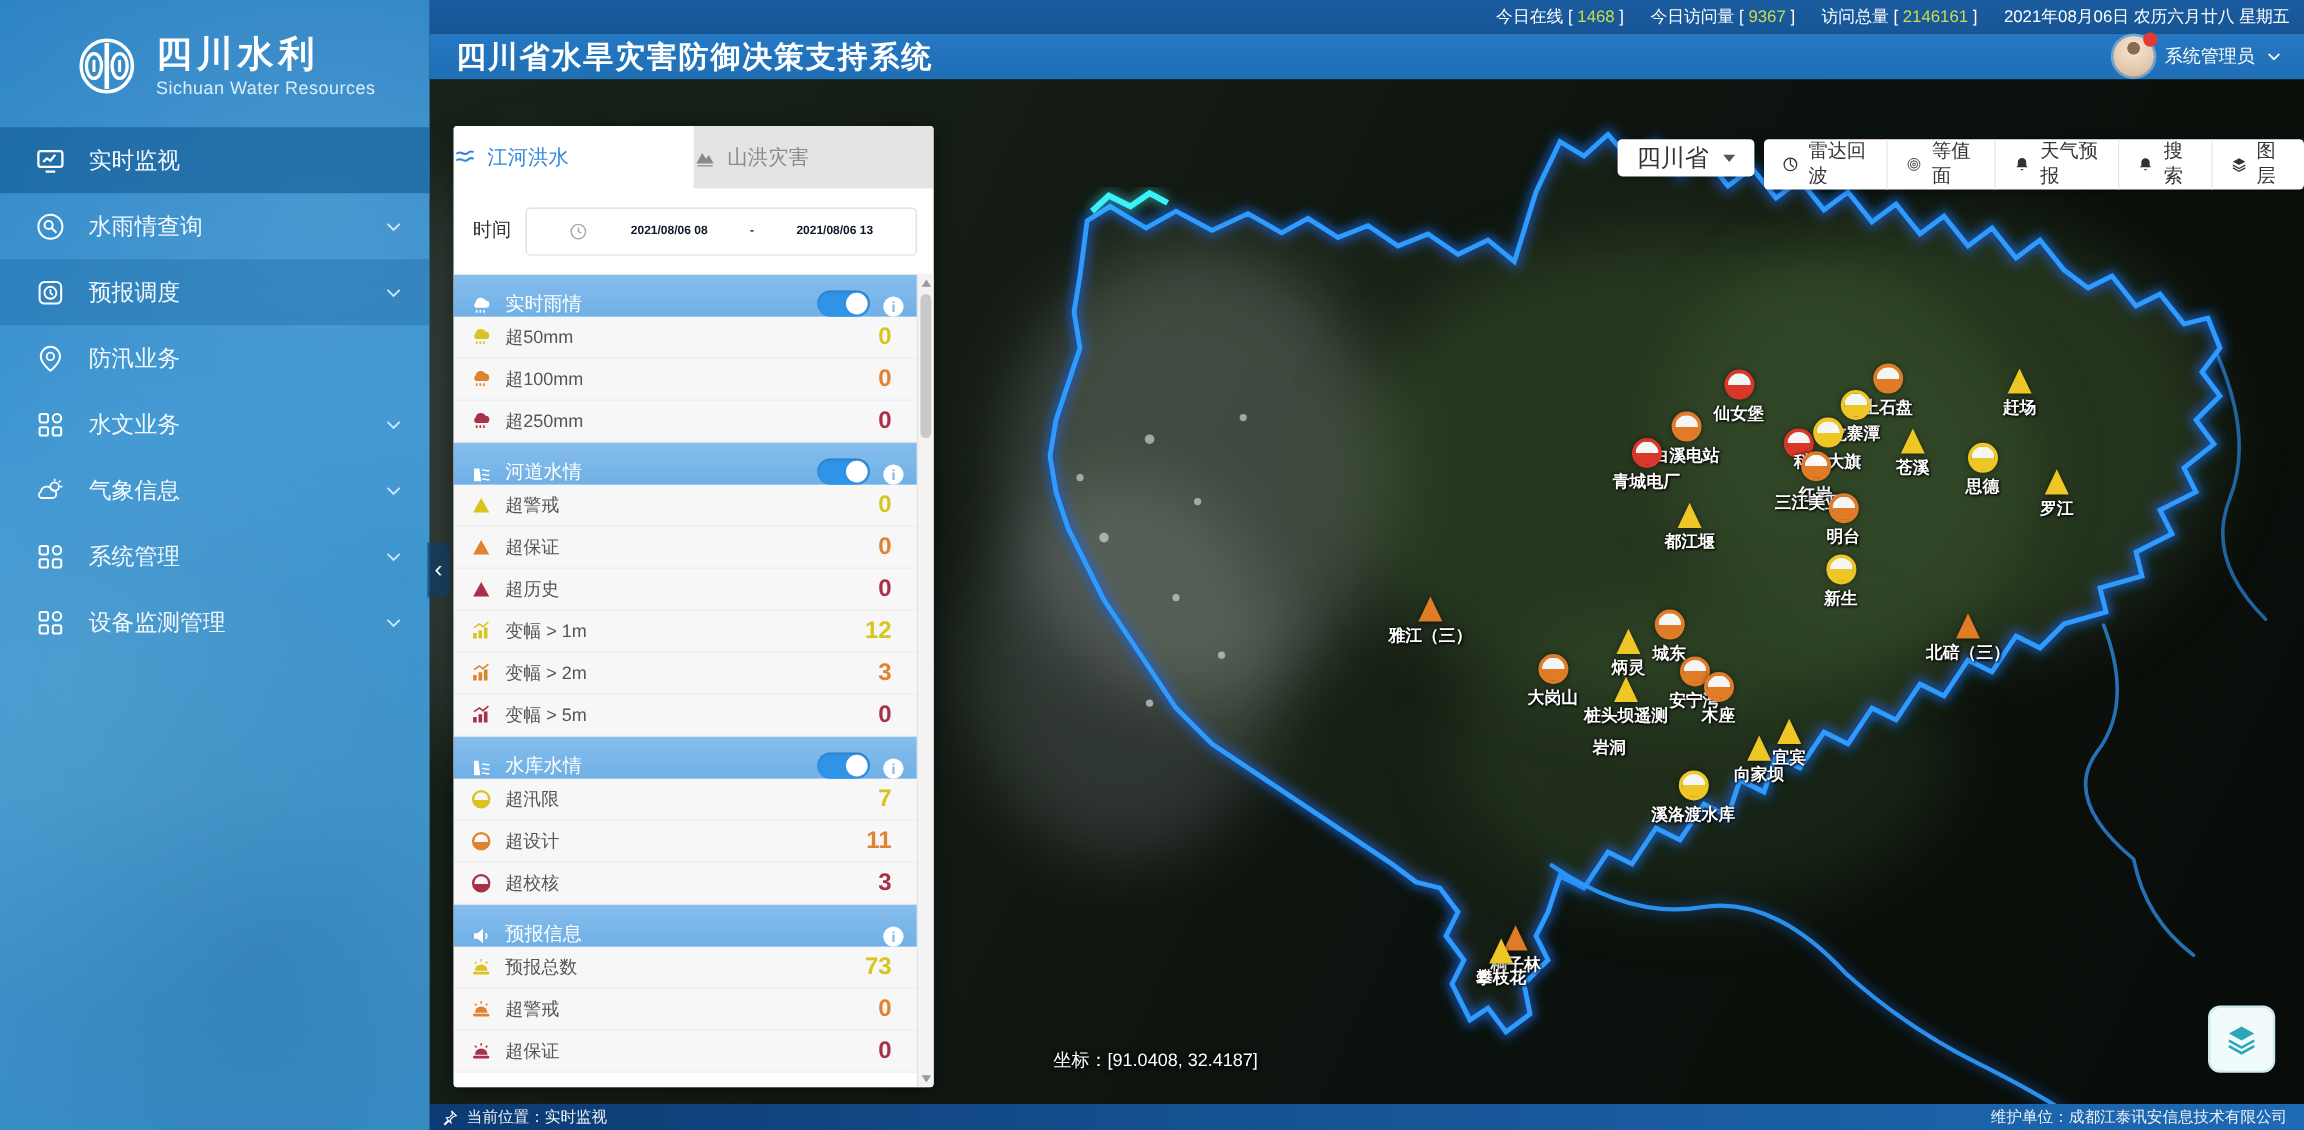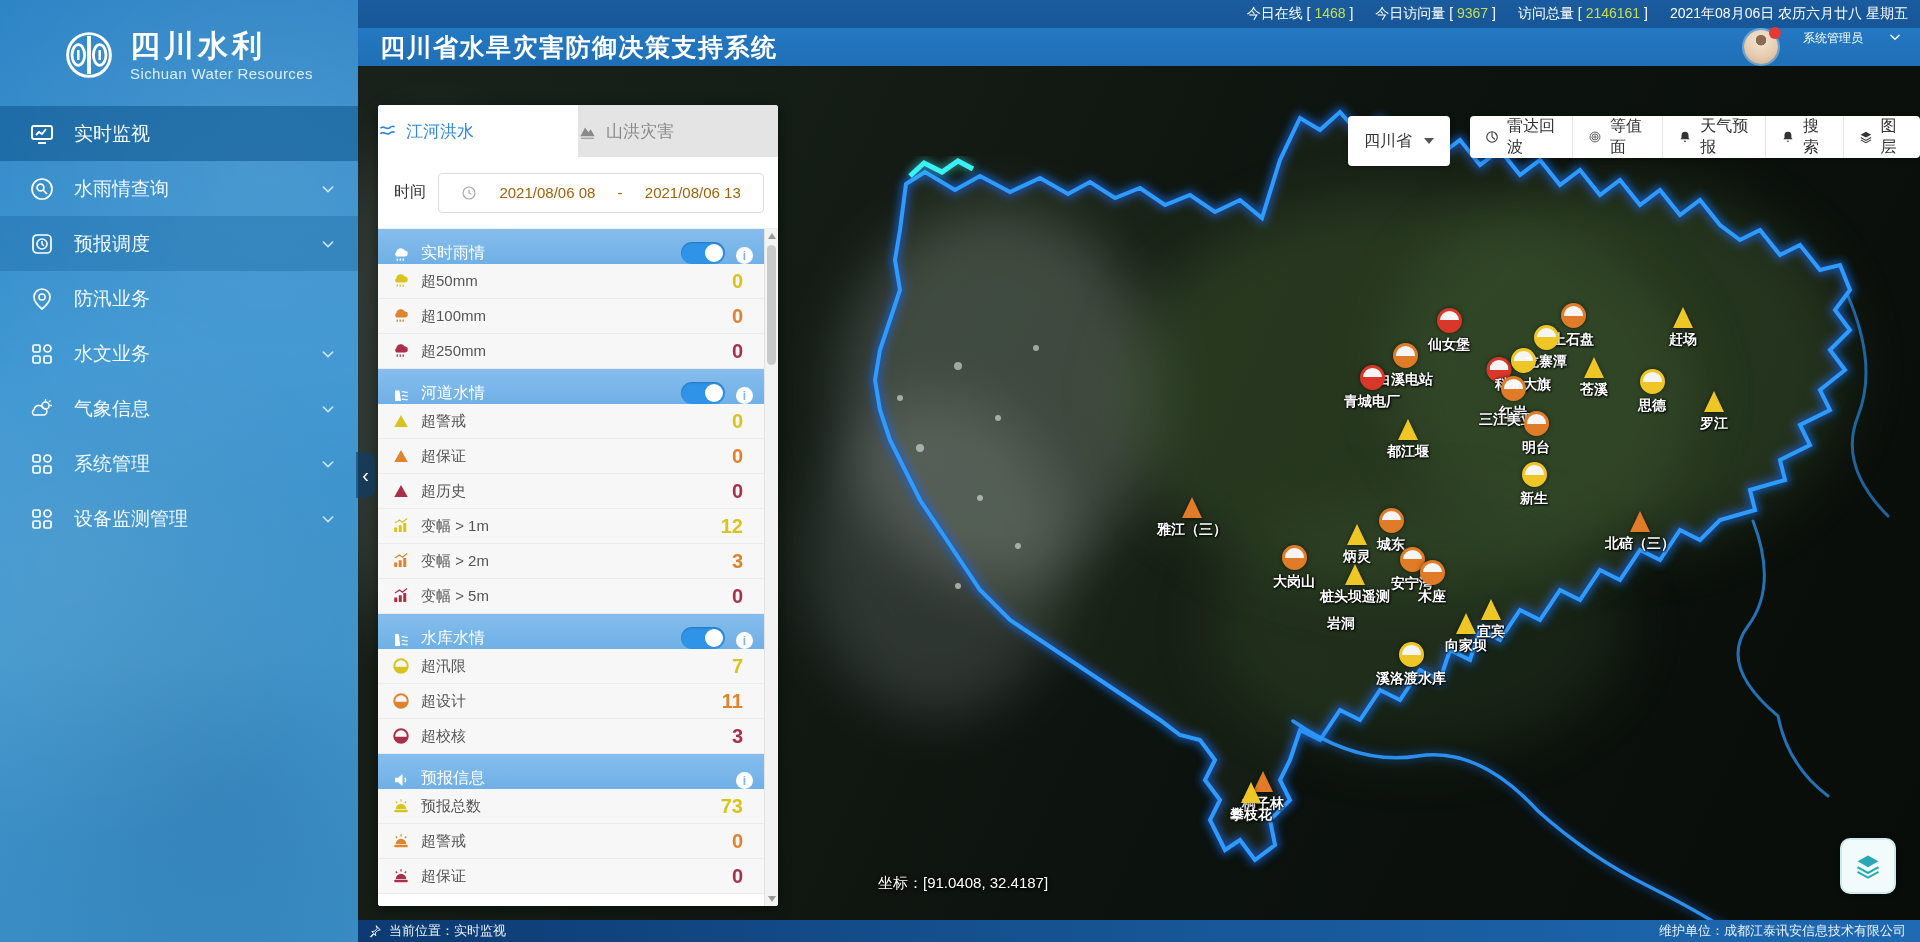--- a/index.html
+++ b/index.html
@@ -30,34 +30,34 @@
 
   
   .topbar{position:absolute;left:358px;top:0;right:0;height:66px;z-index:20;display:flex;flex-direction:column;}
   .topstrip{height:28px;background:linear-gradient(180deg,#1a5c9f,#175697);display:flex;align-items:center;
     justify-content:flex-end;gap:22px;padding-right:12px;font-size:14px;}
   .stat .sl{color:#fff;}
   .stat .sv{color:#c8dd51;}
   .date{color:#fff;}
   .titlerow{height:38px;background:linear-gradient(180deg,#2478c2,#1f6fb5);display:flex;align-items:center;padding-left:22px;}
   .titlerow h1{margin:0;color:#fff;font-size:25px;font-weight:bold;letter-spacing:1.5px;}
-  .user{margin-left:auto;margin-right:18px;display:flex;gap:25px;color:#fff;font-size:12px;cursor:pointer;}
+  .user{margin-left:auto;margin-right:18px;display:flex;align-items:center;gap:9px;color:#fff;font-size:15px;cursor:pointer;}
   .avatar{position:relative;width:34px;height:34px;border-radius:50%;flex:none;
     background:radial-gradient(circle at 50% 30%,#8a6a52 17%,#f0ddc8 19%,#e6cdb2 55%,#cfae8b 100%);
     box-shadow:0 0 0 2px rgba(255,255,255,.35);}
   .avatar .dot{position:absolute;right:-3px;top:-3px;width:12px;height:12px;border-radius:50%;background:#e53935;}
   .uchev{width:14px;height:14px;display:inline-flex;color:#fff;}
 
   
   .map{position:absolute;left:358px;top:66px;right:0;bottom:22px;z-index:10;overflow:hidden;
     background:linear-gradient(115deg,#18221b 0%,#131b14 30%,#0c120d 60%,#090d09 100%);}
   #map-svg{position:absolute;left:0;top:0;}
   .coords{position:absolute;left:520px;top:808px;color:#fff;font-size:15px;text-shadow:0 1px 3px #000,0 0 4px #000;z-index:6;}
-  .region-btn{position:absolute;left:990px;top:50px;height:50px;padding:0 16px;background:#fff;border-radius:4px;
-    display:flex;align-items:center;gap:12px;font-size:16px;color:#333;cursor:pointer;z-index:8;
+  .region-btn{position:absolute;left:990px;top:50px;height:31px;padding:0 16px;background:#fff;border-radius:4px;
+    display:flex;align-items:center;gap:12px;font-size:20px;color:#333;cursor:pointer;z-index:8;
     box-shadow:0 1px 5px rgba(0,0,0,.35);}
   .caret{width:0;height:0;border-left:5px solid transparent;border-right:5px solid transparent;border-top:6px solid #555;}
   .tools{position:absolute;left:1112px;top:50px;height:42px;background:#fff;border-radius:4px;display:flex;
     align-items:stretch;box-shadow:0 1px 5px rgba(0,0,0,.35);z-index:8;}
   .tool{display:flex;align-items:center;gap:8px;padding:0 15px;font-size:16px;color:#333;cursor:pointer;}
   .tool + .tool{border-left:1px solid #e6e6e6;}
   .t-icon{width:18px;height:18px;display:inline-flex;color:#333;}
   .basemap{position:absolute;left:1482px;top:772px;width:52px;height:52px;background:#f2fbfc;border:2px solid #cfe9ee;
     border-radius:10px;display:flex;align-items:center;justify-content:center;z-index:8;cursor:pointer;
     box-shadow:0 1px 6px rgba(0,0,0,.4);}
@@ -81,21 +81,21 @@
   .panel{position:absolute;left:20px;top:39px;width:400px;z-index:15;border-radius:3px;overflow:hidden;
     box-shadow:0 3px 14px rgba(0,0,0,.45);background:#fff;}
   .tabs{display:flex;height:52px;}
   .tab{width:200px;display:flex;align-items:center;justify-content:flex-start;gap:9px;font-size:17px;
     background:#e4e4e4;color:#8a8a8a;cursor:pointer;}
   .tab.active{background:#fff;color:#2e86de;}
   .tabicon{width:19px;height:19px;display:inline-flex;}
   .timerow{height:71px;background:#fff;display:flex;align-items:center;padding:0 14px 0 16px;gap:12px;border-bottom:1px solid #f0f0f0;}
   .tlabel{font-size:16px;color:#333;flex:none;}
   .tinput{flex:1;height:38px;border:1px solid #dcdcdc;border-radius:4px;display:flex;align-items:center;
-    justify-content:space-evenly;font-size:15px;color:#a16207;cursor:pointer;}
+    justify-content:space-evenly;font-size:10px;color:#0f172a;cursor:pointer;font-weight:bold;}
   .clock{width:16px;height:16px;display:inline-flex;color:#aaa;}
   .plist-wrap{position:relative;background:#fff;}
   .plist{margin-right:13px;}
   .sec-head{display:flex;align-items:flex-end;height:35px;background:linear-gradient(180deg,#86bded,#6fb0e6);
     color:#fff;padding:0 12px 0 14px;font-size:16px;}
   .sh-icon{width:18px;height:18px;margin-right:11px;display:inline-flex;color:#fff;}
   .sh-title{flex:1;}
   .toggle{position:relative;width:44px;height:22px;border-radius:11px;background:#2f93e8;margin-right:11px;
     box-shadow:inset 0 1px 2px rgba(0,0,0,.2);cursor:pointer;flex:none;}
   .toggle::after{content:"";position:absolute;right:2px;top:2px;width:18px;height:18px;border-radius:50%;background:#fff;}

